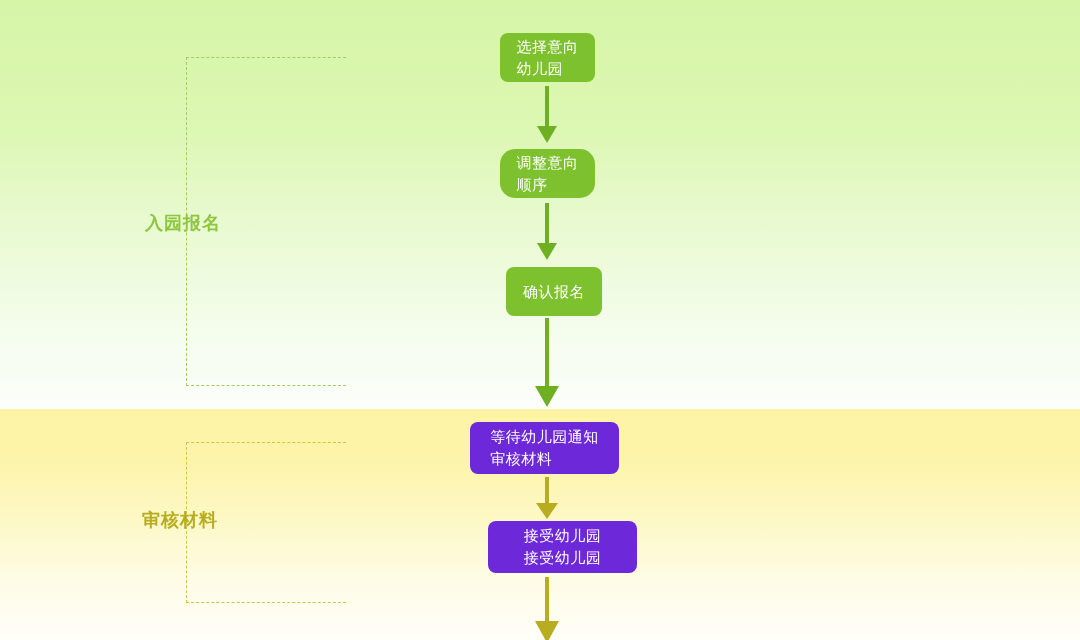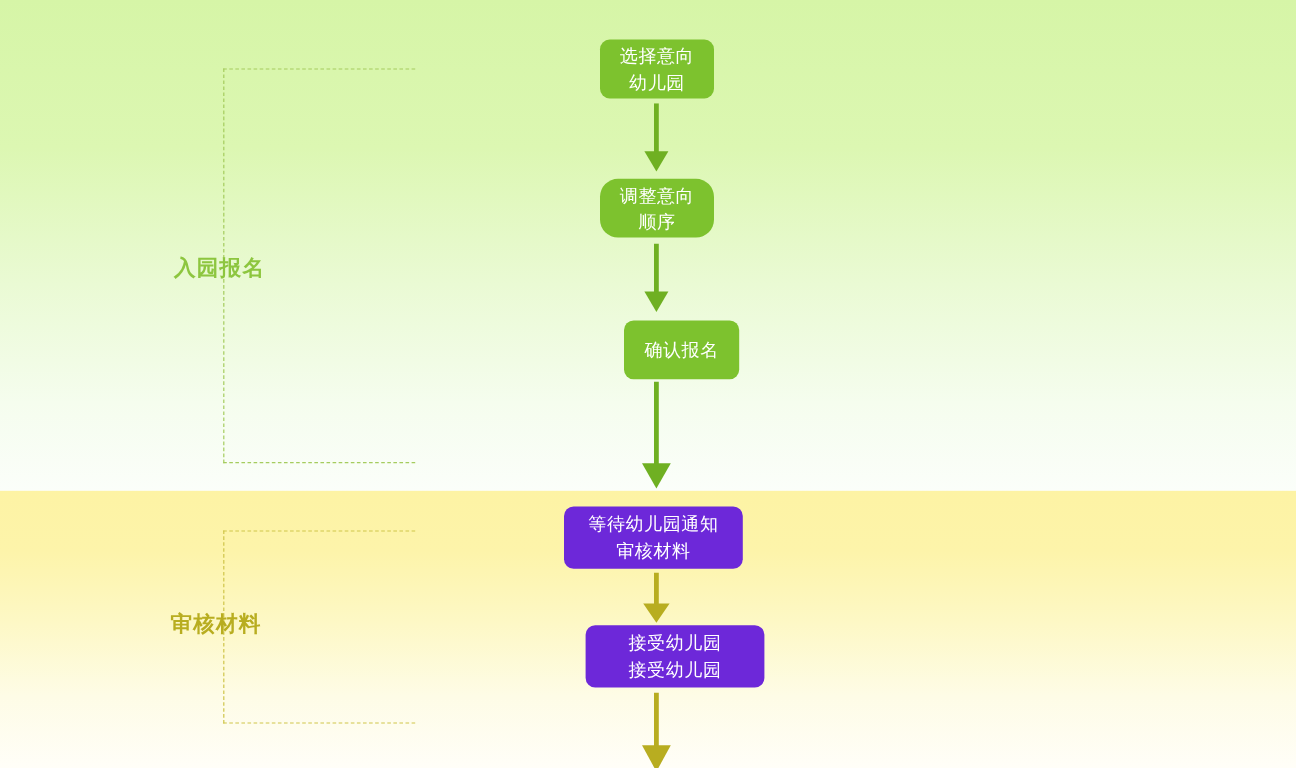--- a/index.html
+++ b/index.html
@@ -82,36 +82,35 @@
   
   .node {
     position: absolute;
     display: flex;
     align-items: center;
     justify-content: center;
     border-radius: 8px;
     color: #ffffff;
     font-size: 15px;
     line-height: 22px;
-    text-align: center;
     letter-spacing: 0.5px;
     box-sizing: border-box;
     padding: 2px 6px;
   }
   .node.green {
     background: #7dc22e;
   }
   .node.yellow {
     background: #6d28d9;
   }
   .node span { display: block; }
 
   #node-0 { left: 500px; top: 33px;  width: 95px;  height: 49px; }
   #node-1 { left: 500px; top: 149px; width: 95px;  height: 49px; border-radius: 15px; }
-  #node-2 { left: 520px; top: 267px; width: 96px;  height: 49px; }
+  #node-2 { left: 506px; top: 267px; width: 96px;  height: 49px; }
   #node-3 { left: 470px; top: 422px; width: 149px; height: 52px; }
   #node-4 { left: 488px; top: 521px; width: 149px; height: 52px; }
 
   
   .arrow {
     position: absolute;
   }
   #arrow-0 { left: 531px; top: 86px;  }
   #arrow-1 { left: 531px; top: 203px; }
   #arrow-2 { left: 528px; top: 318px; }

